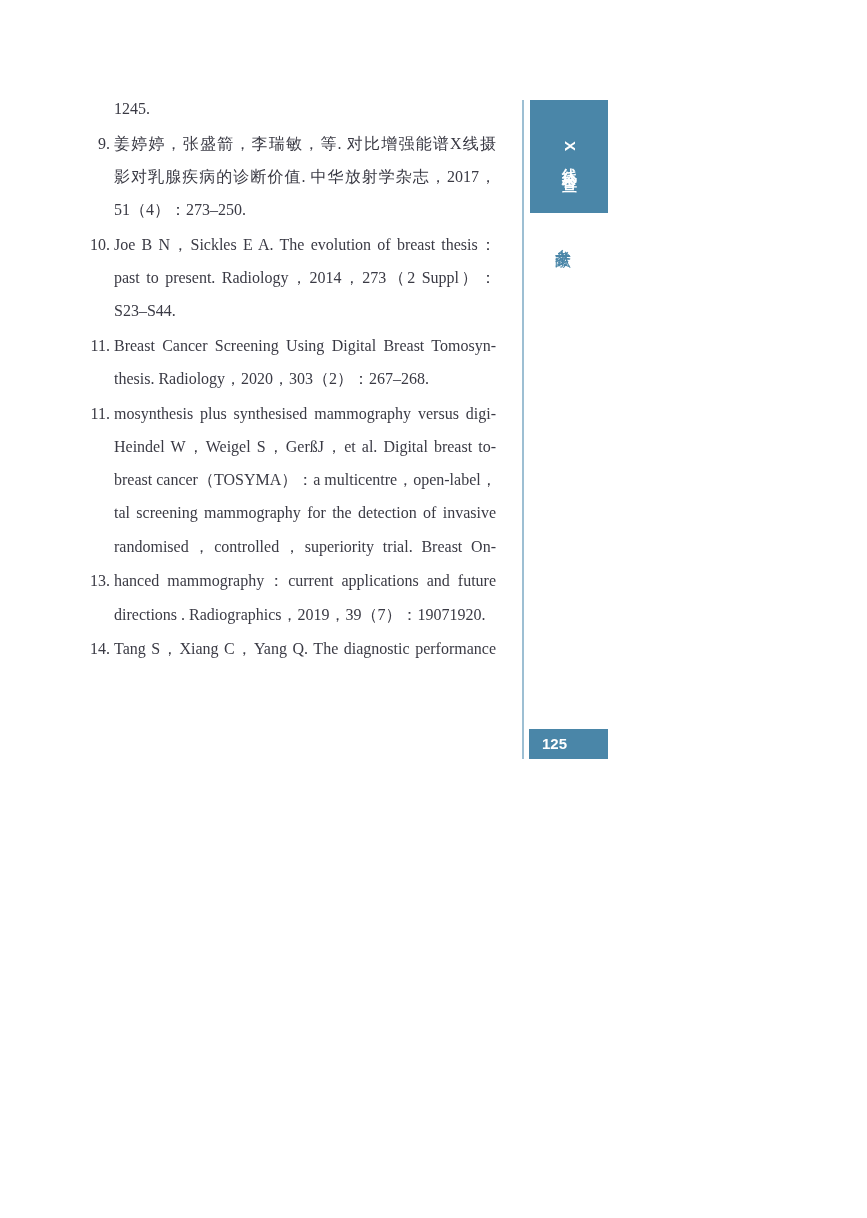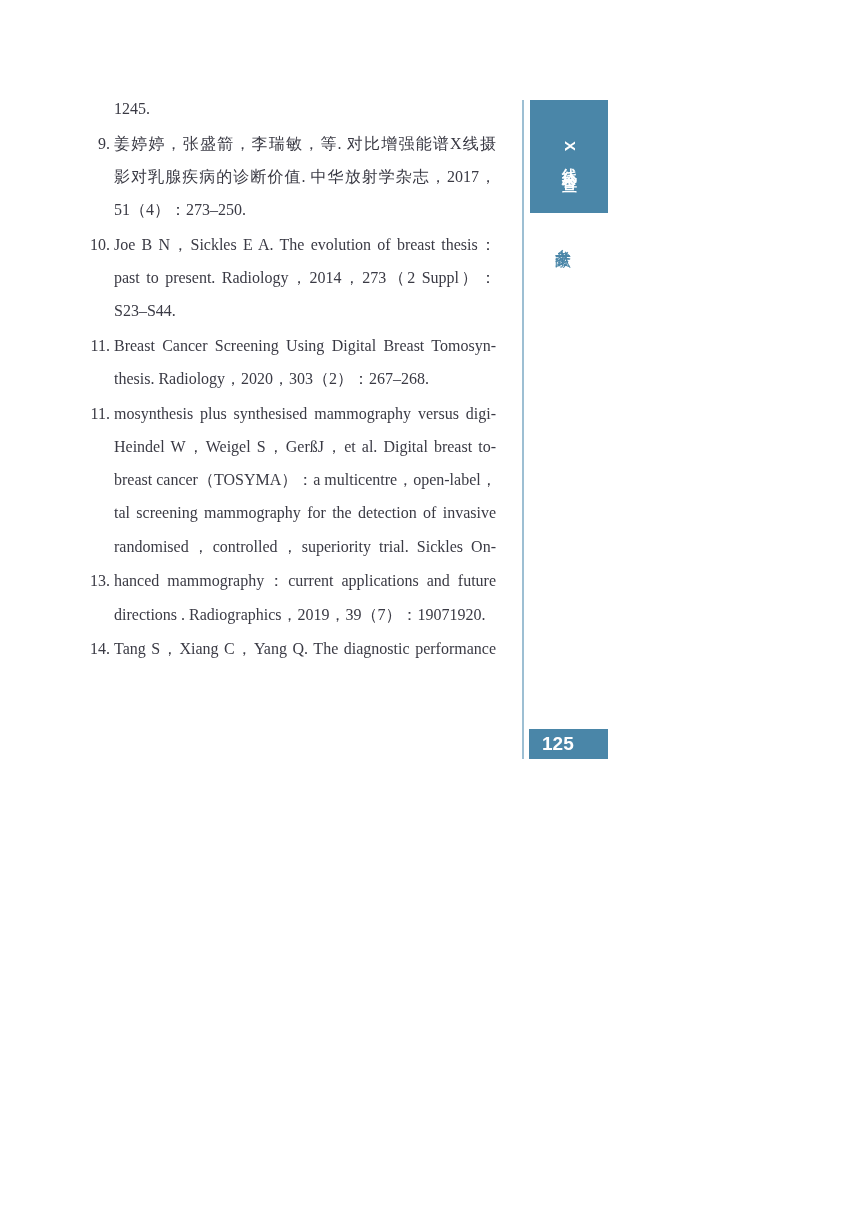--- a/index.html
+++ b/index.html
@@ -78,21 +78,21 @@
     letter-spacing: 1px;
   }
   .page-badge {
     position: absolute;
     left: 529px; top: 729px;
     width: 79px; height: 30px;
     background: var(--accent, #4a86a8);
     color: #ffffff;
     font-family: "Liberation Sans", sans-serif;
     font-weight: bold;
-    font-size: 19px;
+    font-size: 15px;
     line-height: 30px;
     padding-left: 13px;
     box-sizing: border-box;
   }
 </style>
 </head>
 <body>
 
 <div class="page">
 
@@ -126,21 +126,21 @@
           <div class="ref-line">thesis. Radiology，2020，303（2）：267–268.</div>
         </div>
       </div>
       <div class="ref">
         <div class="ref-num">11.</div>
         <div class="ref-body">
           <div class="ref-line j">mosynthesis plus synthesised mammography versus digi-</div>
           <div class="ref-line j">Heindel W，Weigel S，GerßJ，et al. Digital breast to-</div>
           <div class="ref-line j">breast cancer（TOSYMA）：a multicentre，open-label，</div>
           <div class="ref-line j">tal screening mammography for the detection of invasive</div>
-          <div class="ref-line j">randomised，controlled，superiority trial. Sickles On-</div>
+          <div class="ref-line j">randomised，controlled，superiority trial. Breast On-</div>
         </div>
       </div>
       <div class="ref">
         <div class="ref-num">13.</div>
         <div class="ref-body">
           <div class="ref-line j">hanced mammography：current applications and future</div>
           <div class="ref-line">directions . Radiographics，2019，39（7）：19071920.</div>
         </div>
       </div>
       <div class="ref">

